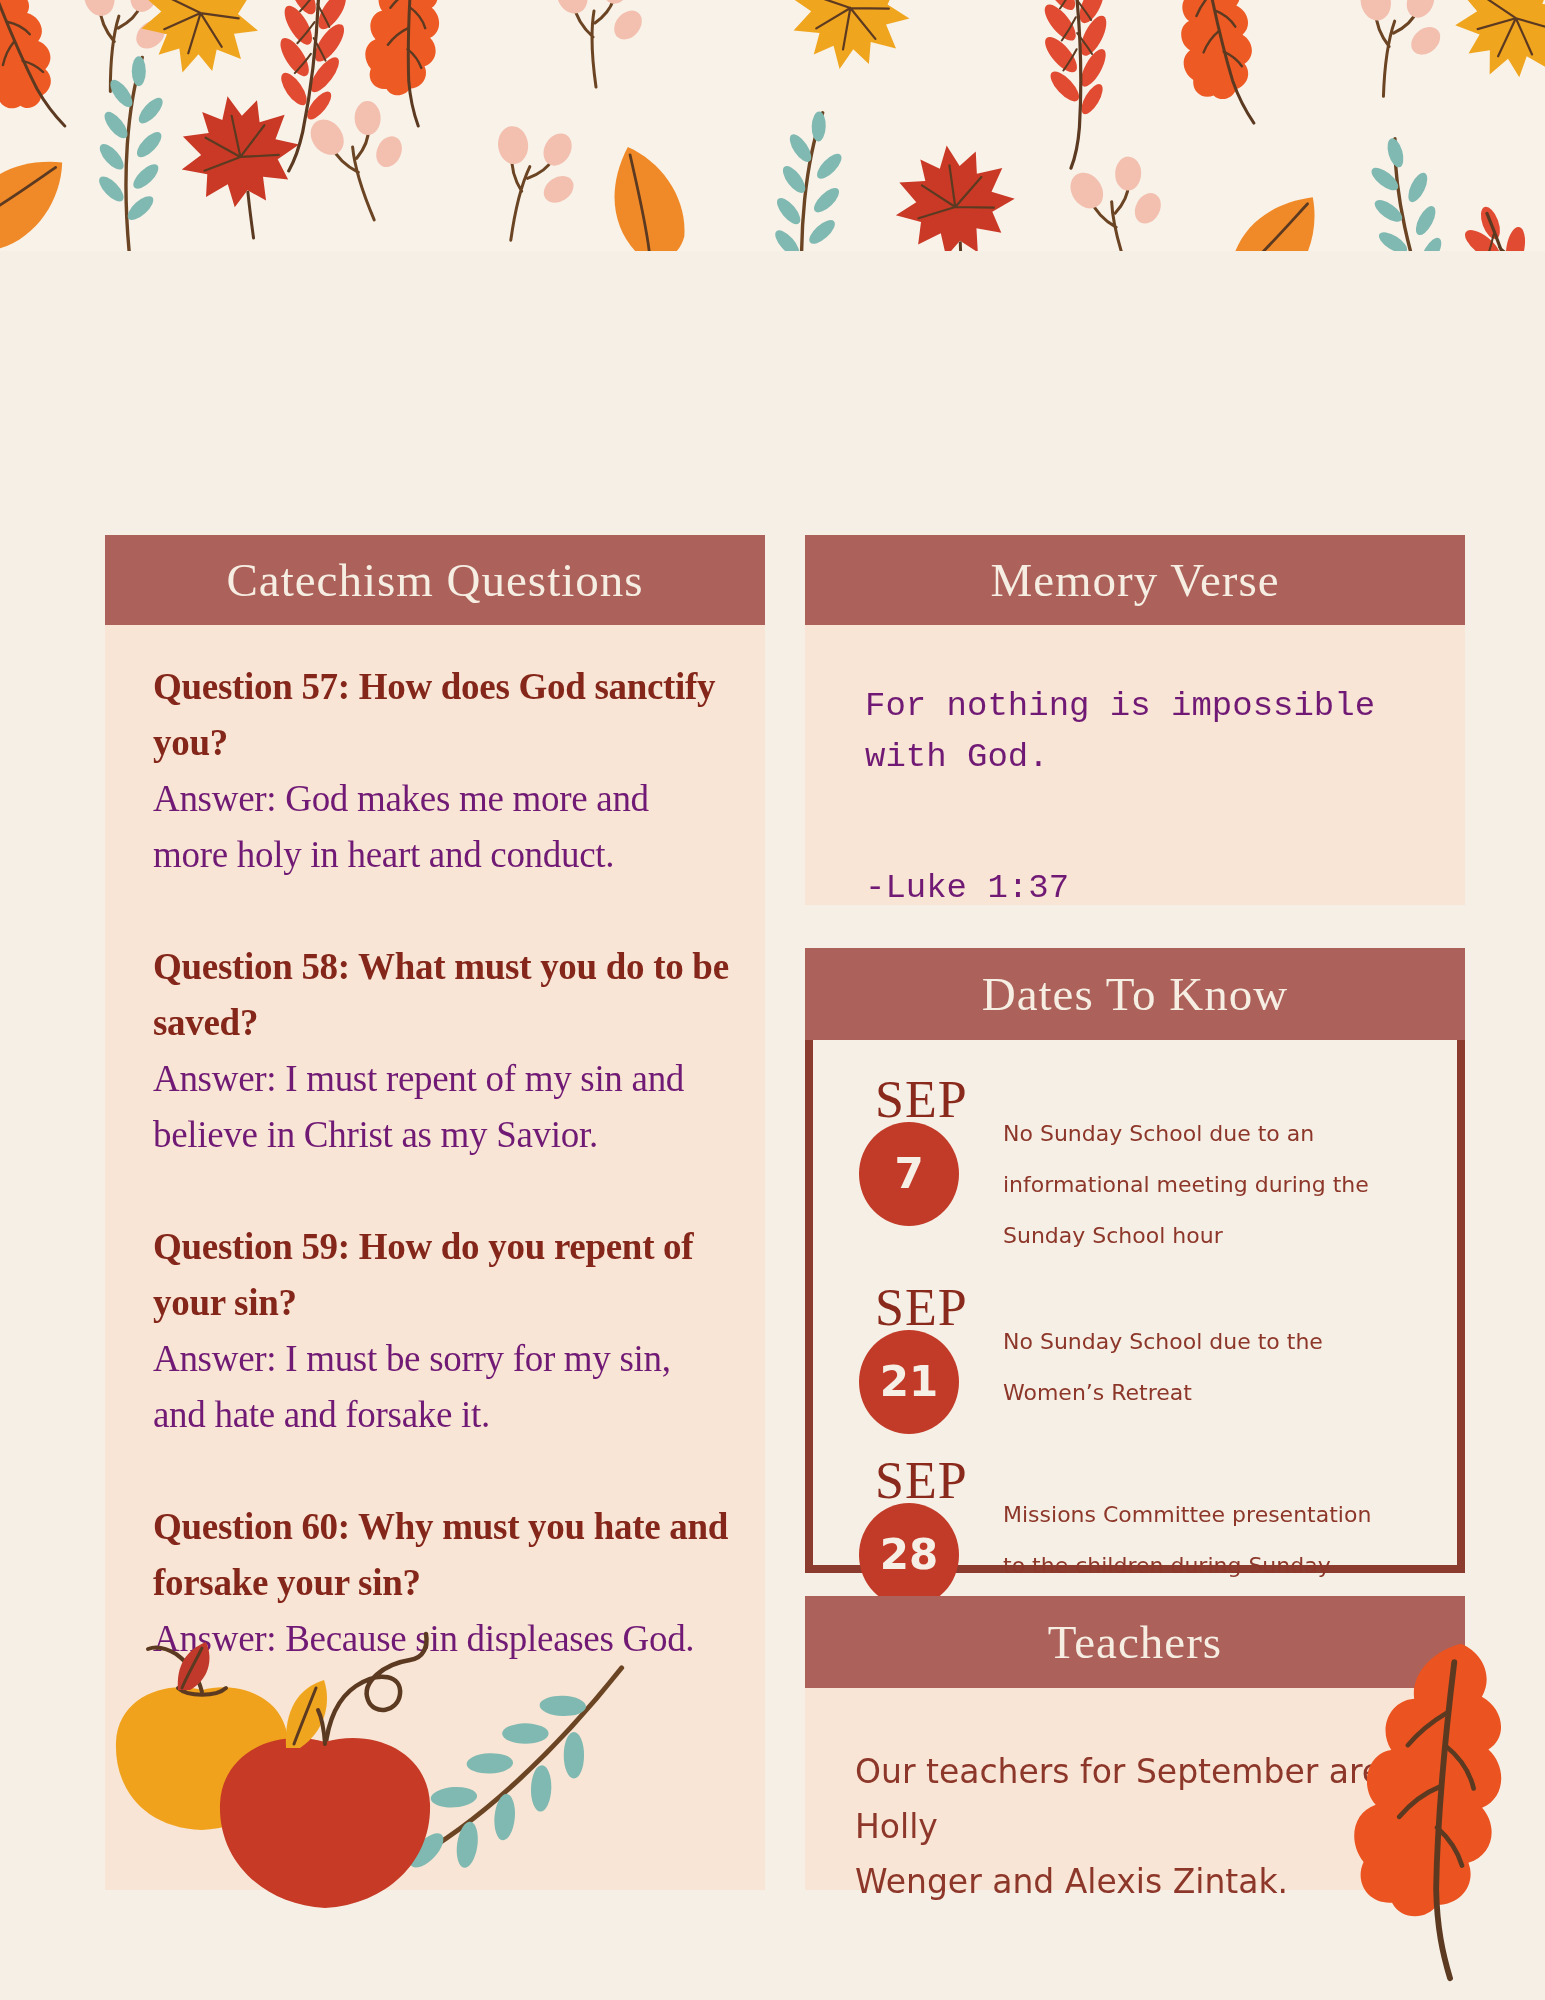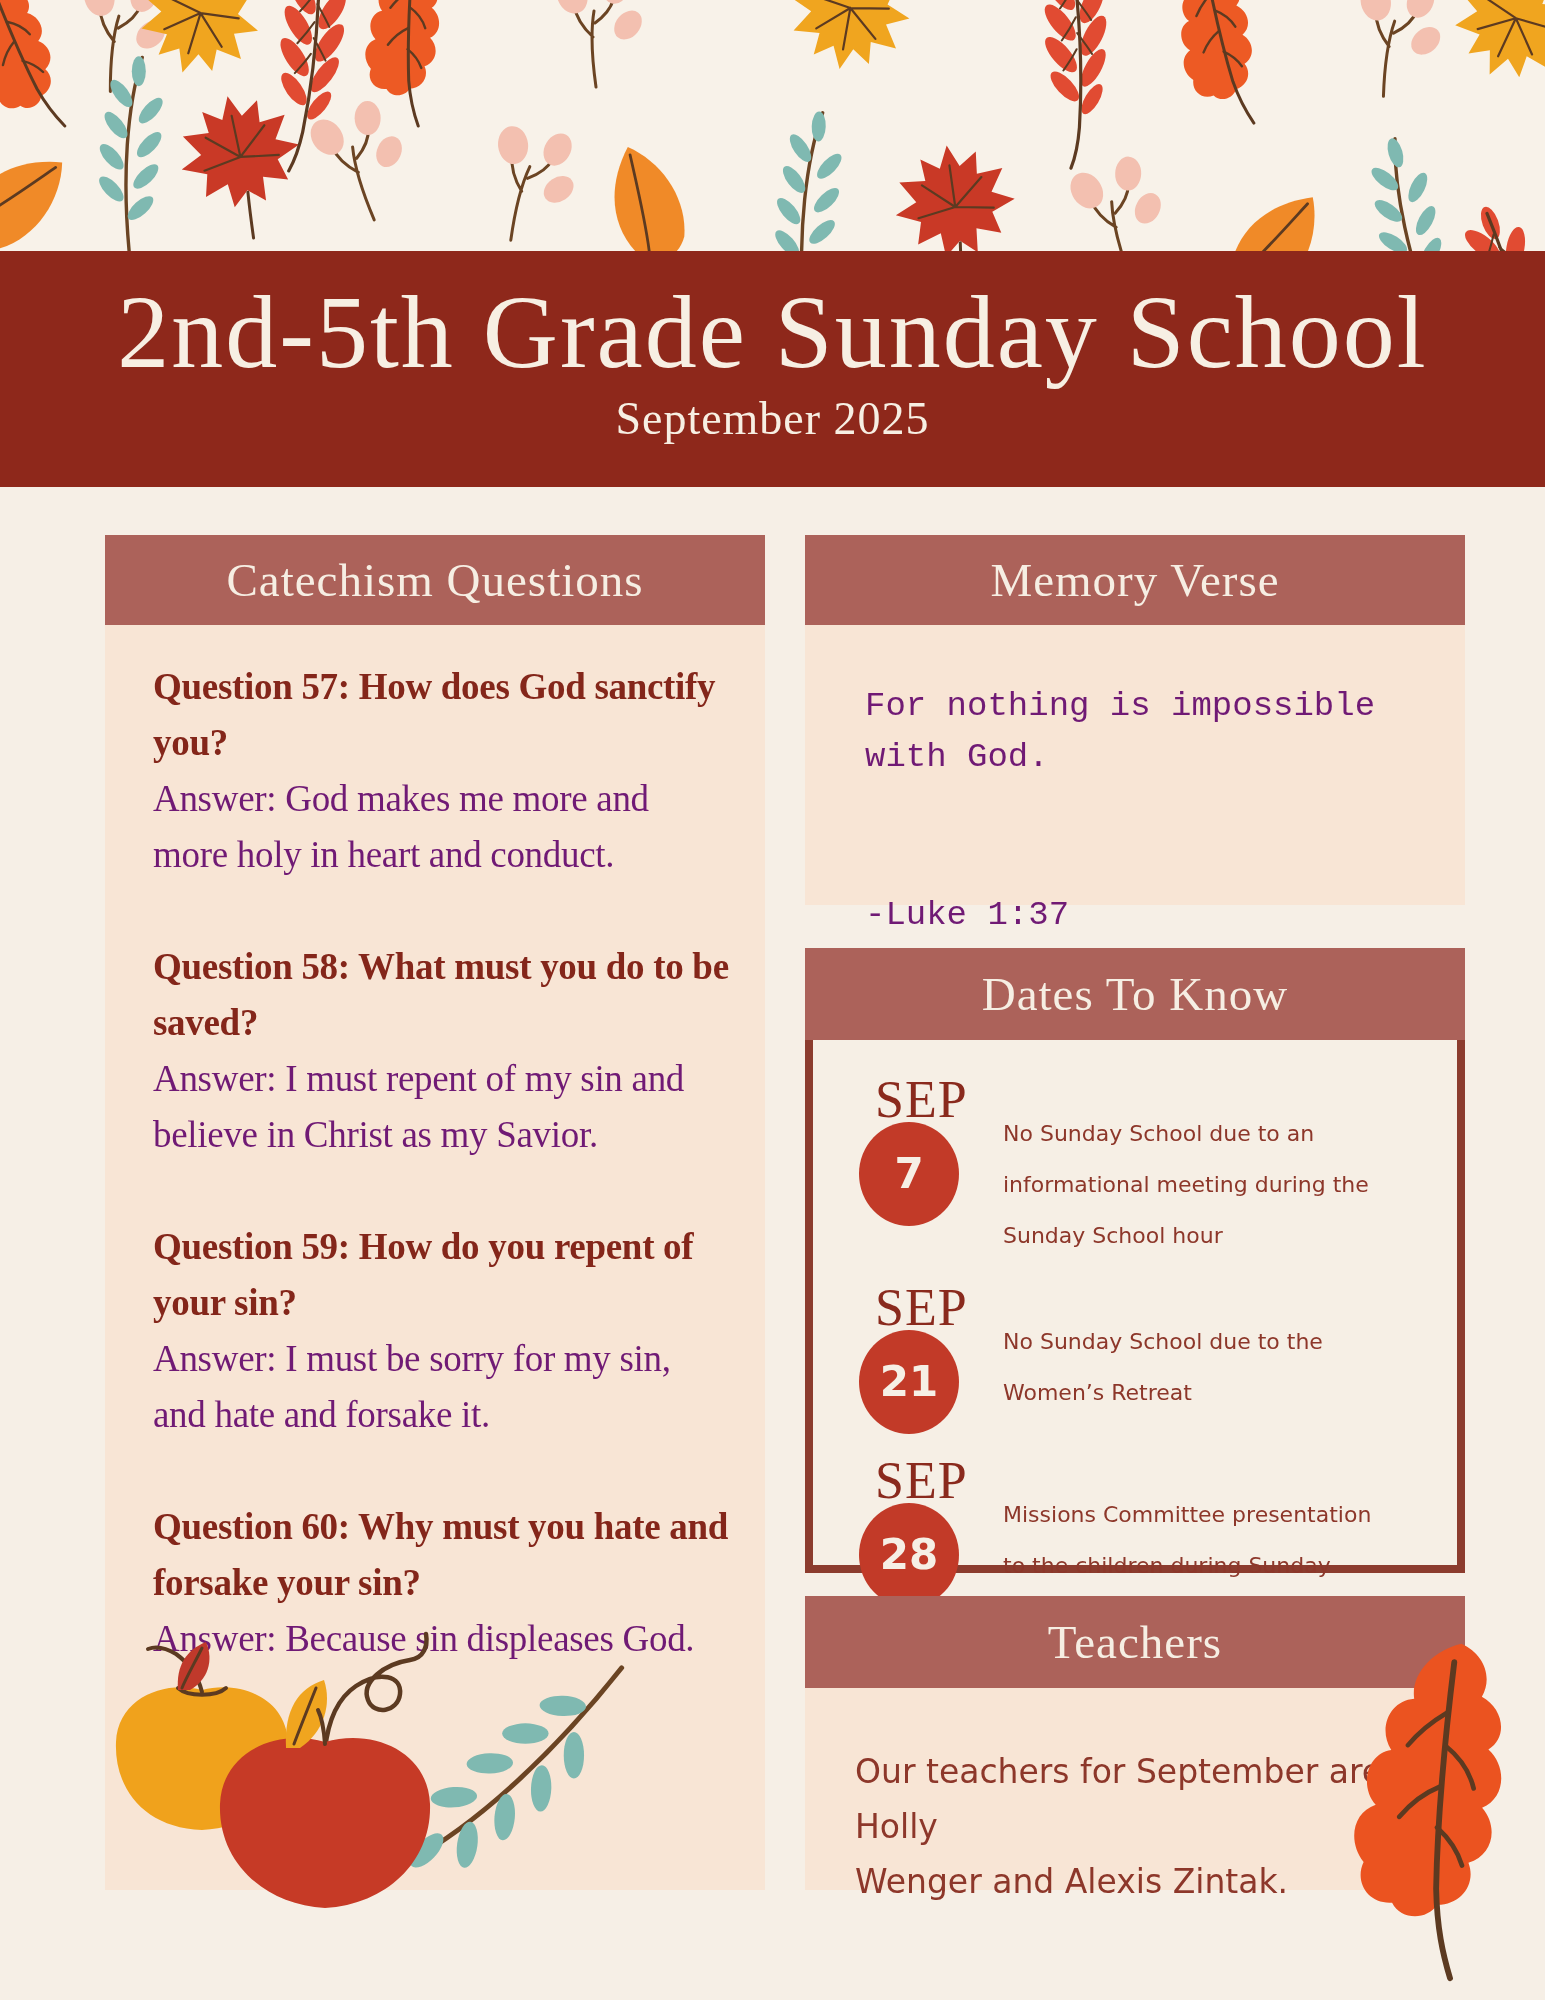--- a/index.html
+++ b/index.html
@@ -39,21 +39,21 @@
   .qa-block{margin-bottom:56px;}
   .qa-q{white-space:pre-line;font-weight:700;font-size:37px;line-height:56px;letter-spacing:-0.3px;}
   .qa-a{white-space:pre-line;font-weight:400;font-size:37px;line-height:56px;letter-spacing:-0.3px;color:#701a75;}
   
   .memory{position:absolute;left:805px;top:535px;width:660px;}
   .memory .sec-header{height:90px;}
   .memory-body{
     background:#F8E5D5;height:280px;box-sizing:border-box;padding:56px 30px 0 60px;
     font-family:Liberation Mono, monospace;color:#701a75;font-size:34px;line-height:1.5;
   }
-  .memory-ref{margin-top:107px;}
+  .memory-ref{margin-top:80px;}
   .dates{position:absolute;left:805px;top:948px;width:660px;}
   .dates .sec-header{height:92px;}
   .dates-body{
     background:#F6EFE5;box-sizing:border-box;height:533px;
     border-left:8px solid #8C3C2E;border-right:8px solid #8C3C2E;border-bottom:8px solid #8C3C2E;
     padding:34px 10px 0 46px;
   }
   .date-row{display:flex;align-items:flex-start;margin-bottom:21px;}
   .date-badge{width:112px;flex:0 0 112px;}
   .date-month{
@@ -158,24 +158,20 @@
       <use href="#leaf-maple" color="#F0A51F" transform="translate(1455,-40) rotate(205,60,60)"></use>
       <use href="#leaf-sprig" color="#7FB9B1" transform="translate(765,110) rotate(8,45,100)"></use>
       <use href="#leaf-maple" color="#C93926" transform="translate(895,145) rotate(-8,60,60)"></use>
       <use href="#leaf-berries" color="#F3C0B0" transform="translate(1070,165) rotate(-12,47,57)"></use>
       <use href="#leaf-plain" color="#F08A28" transform="translate(1228,185) rotate(25,47,72)"></use>
       <use href="#leaf-sprig" color="#7FB9B1" transform="translate(1368,135) rotate(-10,45,100)"></use>
       <use href="#leaf-feather" color="#E14B32" transform="translate(1480,200) rotate(-20,40,110)"></use>
     </svg>
   </div>
 
-  <div class="title-band">
-    <h1>2nd-5th Grade Sunday School</h1>
-    <h2>September 2025</h2>
-  </div>
 
   <div class="catechism">
     <div class="sec-header">Catechism Questions</div>
     <div class="catechism-body">
       <div class="qa-block">
         <div class="qa-q">Question 57: How does God sanctify
 you?</div>
         <div class="qa-a">Answer: God makes me more and
 more holy in heart and conduct.</div>
       </div>

